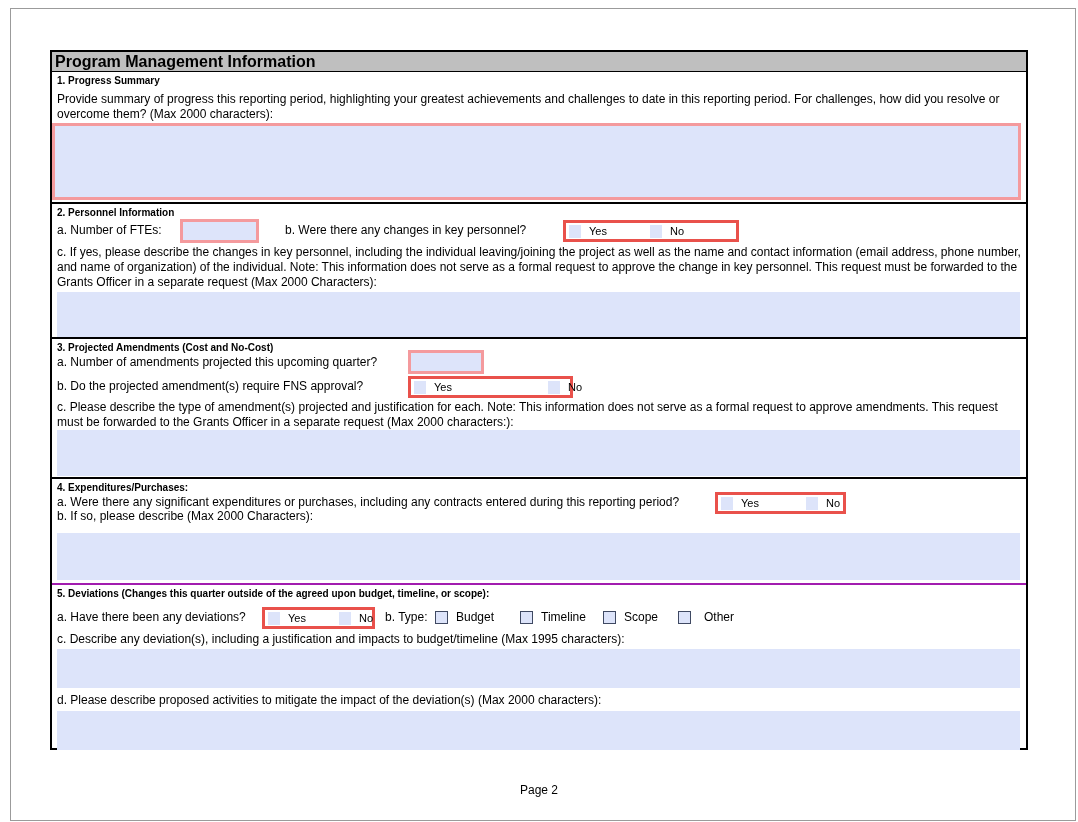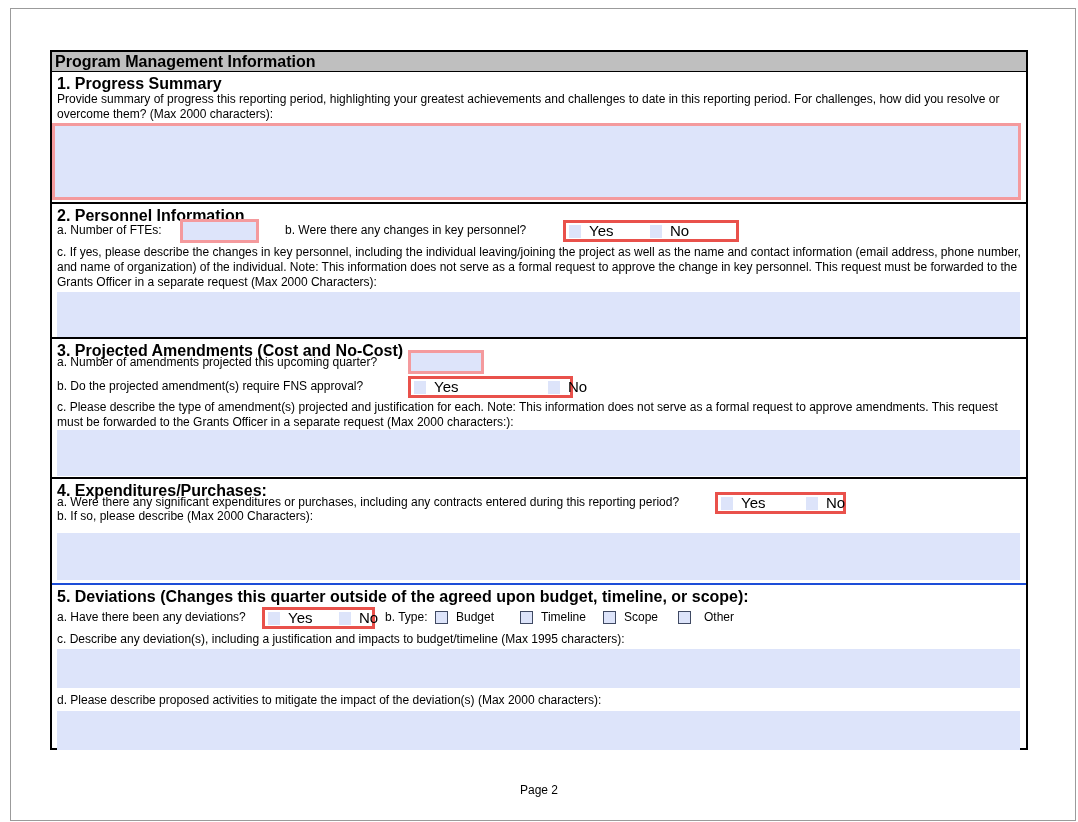--- a/index.html
+++ b/index.html
@@ -27,23 +27,23 @@
   .header-bar{
     position:absolute;left:0;top:0;width:100%;height:20px;
     background:var(--header-bg);border-bottom:1px solid #000;
     font-weight:bold;font-size:16px;line-height:19px;padding-left:3px;
   }
   .section{position:absolute;left:0;width:100%;}
   .sec1{top:20px;height:130px;}
   .sec2{top:150px;height:135px;border-top:2px solid #000;}
   .sec3{top:285px;height:176px;border-top:2px solid #000;}
   .sec4{top:425px;height:106px;border-top:2px solid #000;}
-  .sec5{top:531px;height:123px;border-top:2px solid #1d4ed8;}
+  .sec5{top:531px;height:123px;border-top:2px solid #a21caf;}
   .sec-title{
-    position:absolute;left:5px;top:3px;font-weight:bold;font-size:16px;
+    position:absolute;left:5px;top:3px;font-weight:bold;font-size:10px;
     white-space:nowrap;
   }
   .para{
     position:absolute;left:5px;width:965px;line-height:14.9px;font-size:12px;
   }
   .row{position:absolute;left:0;width:100%;}
   .inline-label{position:absolute;white-space:nowrap;line-height:22px;}
   .field-input{
     position:absolute;background:var(--field-fill);
     border:3px solid var(--req-border);height:24px;
@@ -58,21 +58,21 @@
   .yn-group{
     position:absolute;height:22px;border:3px solid var(--group-border);
     background:#fff;
   }
   .yn-opt{position:absolute;top:1px;display:flex;align-items:center;height:14px;}
   .cb{
     display:inline-block;width:13px;height:13px;background:var(--field-fill);
     flex:0 0 auto;cursor:pointer;
   }
   .yn-opt .cb{width:12px;height:13px;}
-  .yn-opt .yn-label{margin-left:8px;font-size:15px;line-height:14px;}
+  .yn-opt .yn-label{margin-left:8px;font-size:11px;line-height:14px;}
   .type-opt{position:absolute;top:0;display:flex;align-items:center;height:22px;}
   .type-opt .cb{border:1px solid var(--cb-border);}
   .type-opt .type-label{margin-left:8px;}
   .footer-text{
     position:absolute;left:0;top:783px;width:100%;text-align:center;font-size:12px;
   }
 </style>
 </head>
 <body>
 

